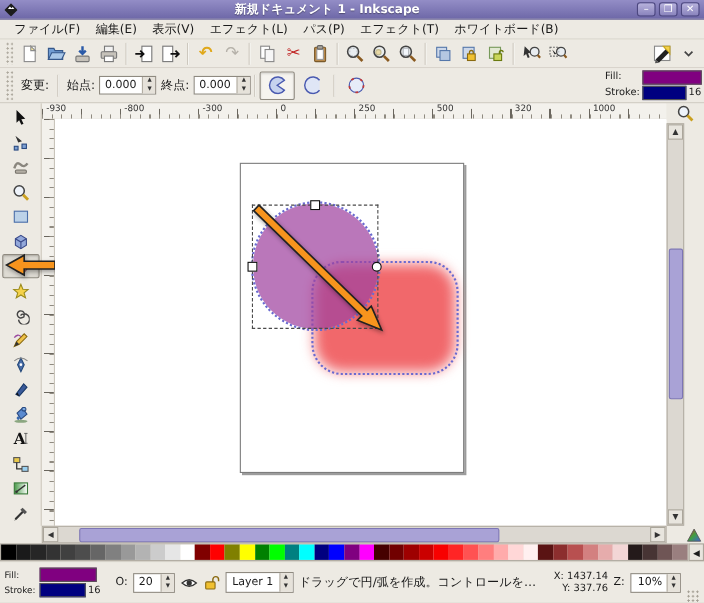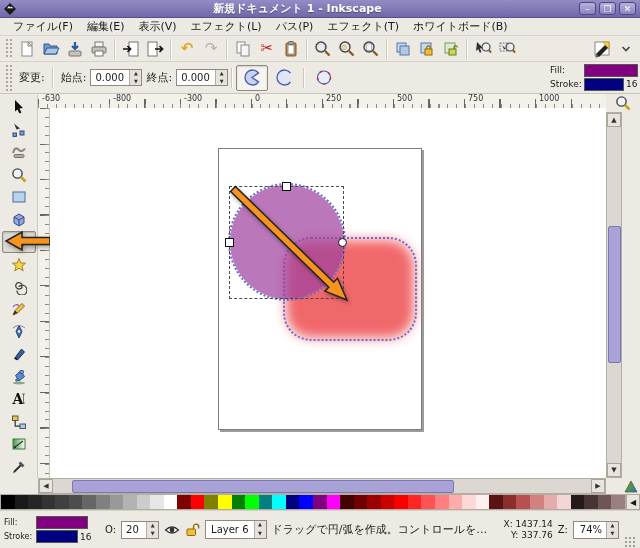--- a/index.html
+++ b/index.html
@@ -321,27 +321,27 @@
       <span class="fs-swatch" style="width: 52px; background: rgb(128, 0, 128);"></span>
     </div>
     <div class="fs-row">
       <span class="fs-label">Stroke:</span>
       <span class="fs-swatch" style="width: 38px; background: rgb(0, 0, 128);"></span>
       <span class="fs-num">16</span>
     </div>
   </div>
 
   <div class="abs hruler" id="hruler">
-      <span class="rlabel" style="left: 4px;">-630</span>
+      <span class="rlabel" style="left: 4px;">-930</span>
       <span class="rlabel" style="left: 75px;">-800</span>
       <span class="rlabel" style="left: 146px;">-300</span>
       <span class="rlabel" style="left: 217px;">0</span>
       <span class="rlabel" style="left: 288px;">250</span>
       <span class="rlabel" style="left: 359px;">500</span>
-      <span class="rlabel" style="left: 430px;">750</span>
+      <span class="rlabel" style="left: 430px;">320</span>
       <span class="rlabel" style="left: 501px;">1000</span>
       <span class="rlabel" style="left: 572px;">1250</span>
     </div>
   <div class="abs vruler"></div>
   <div class="abs corner">
     <span>
         <svg width="16" height="16" viewBox="0 0 16 16">
           <circle cx="6.5" cy="6.5" r="4.6" fill="#eef3fa" stroke="#444" stroke-width="1.4"></circle>
           <line x1="10" y1="10" x2="14.5" y2="14.5" stroke="#caa020" stroke-width="2.6"></line>
         </svg>
@@ -584,34 +584,34 @@
           <circle cx="8" cy="7" r="2.4" fill="#333"></circle>
         </svg>
       </span>
     <span>
         <svg width="15" height="15" viewBox="0 0 15 15">
           <rect x="2" y="7" width="8.5" height="6.5" rx="1" fill="#f0c030" stroke="#8a6a10"></rect>
           <path d="M8.5 7 V4.8 a2.6 2.6 0 0 1 5.2 0 V6.5" fill="none" stroke="#8a6a10" stroke-width="1.3"></path>
         </svg>
       </span>
     <span class="layerbox">
-      <span class="val">Layer 6</span>
+      <span class="val">Layer 1</span>
       <span class="steps" style="height:100%">
           <span>▲</span>
           <span>▼</span>
         </span>
     </span>
     <span class="sb-msg">ドラッグで円/弧を作成。コントロールをドラッグして…</span>
     <span class="xy">
       <div><span>X:</span> <span>1437.14</span></div>
       <div><span>Y:</span> <span>337.76</span></div>
     </span>
     <span class="sb-label">Z:</span>
     <span class="spin" style="height:18px">
-      <span class="val" style="min-width:24px;text-align:right">74%</span>
+      <span class="val" style="min-width:24px;text-align:right">10%</span>
       <span class="steps">
           <span>▲</span>
           <span>▼</span>
         </span>
     </span>
     <span class="resize-grip"></span>
   </div>
 
 </div>
 

